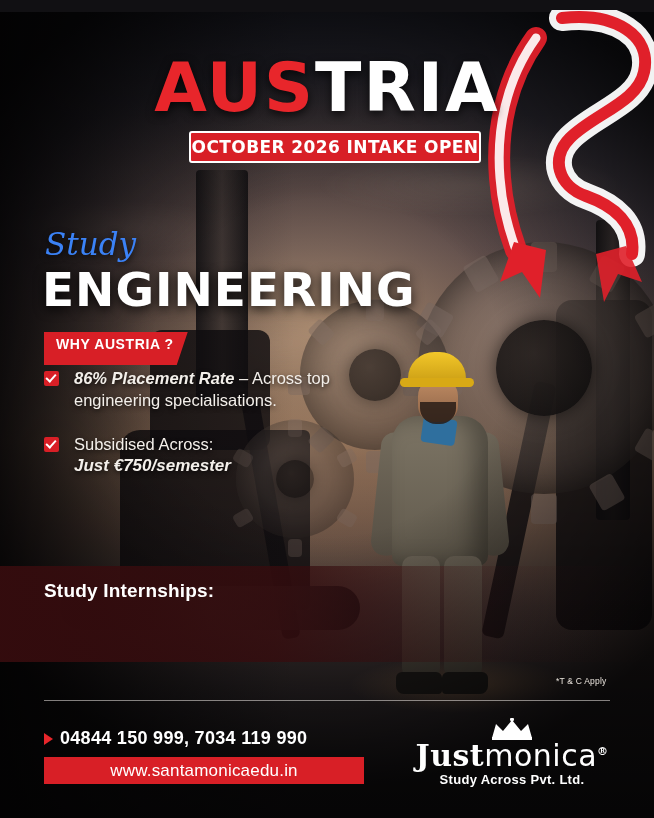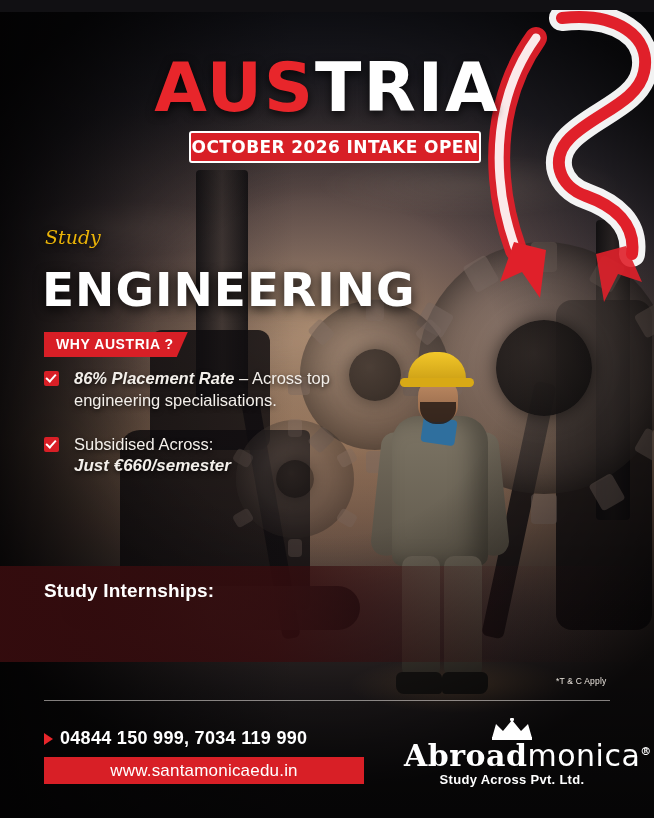--- a/index.html
+++ b/index.html
@@ -207,39 +207,39 @@
     line-height: 28px;
     text-align: center;
     margin-left: 6px;
   }
 
   
   .study-word {
     position: absolute; left: 45px; top: 226px;
     font-family: "DejaVu Serif", serif;
     font-style: italic;
-    font-size: 19px;
-    color: #eab308;
+    font-size: 31px;
+    color: #3b82f6;
     text-shadow: 0 2px 6px rgba(0,0,0,0.8);
   }
   .engineering-word {
     position: absolute; left: 42px; top: 262px;
     font-family: "DejaVu Sans", sans-serif;
     font-weight: bold;
     font-size: 47px;
     letter-spacing: 1px;
     color: #ffffff;
     text-shadow: 0 3px 12px rgba(0,0,0,0.85);
   }
 
   
   .why-tag {
     position: absolute; left: 44px; top: 332px;
     height: 25px;
-    padding: 0 14px 0 12px;
+    padding: 0 14px 8px 12px;
     background: #d81f26;
     color: #ffffff;
     font-weight: bold;
     font-size: 14px;
     letter-spacing: 0.6px;
     line-height: 25px;
     clip-path: polygon(0 0, 100% 0, calc(100% - 11px) 100%, 0 100%);
   }
 
   .bullets { position: absolute; left: 44px; top: 368px; width: 360px; }
@@ -468,21 +468,21 @@
       <div class="bullet-text">
         <span class="em">86% Placement Rate</span><span> – Across top engineering specialisations.</span>
       </div>
     </div>
 
 
     <div class="bullet">
       <span class="tick"></span>
       <div class="bullet-text">
         <span>Subsidised Across:</span>
-        <span class="bullet-sub">Just €660/semester</span>
+        <span class="bullet-sub">Just €750/semester</span>
       </div>
     </div>
 
   </div>
 
   <div class="band"></div>
   <div class="band-title">Study Internships:</div>
 
   <div class="tc">*T &amp; C Apply</div>
 
@@ -497,19 +497,19 @@
 
   <div class="logo">
     <div class="logo-crown">
       <svg width="44" height="22" viewBox="0 0 44 22">
         <path d="M2 20 L6 6 L13 13 L22 2 L31 13 L38 6 L42 20 Z" fill="#ffffff"></path>
         <circle cx="22" cy="1.5" r="2" fill="#ffffff"></circle>
         <rect x="2" y="19" width="40" height="3" fill="#ffffff"></rect>
       </svg>
     </div>
     <div class="logo-name">
-      <span>Abroad</span><span class="thin">monica</span><span class="logo-reg">®</span>
+      <span>Just</span><span class="thin">monica</span><span class="logo-reg">®</span>
     </div>
     <div class="logo-rule"></div>
     <div class="logo-sub">Study Across Pvt. Ltd.</div>
   </div>
 
 </div>
 
 </body></html>

